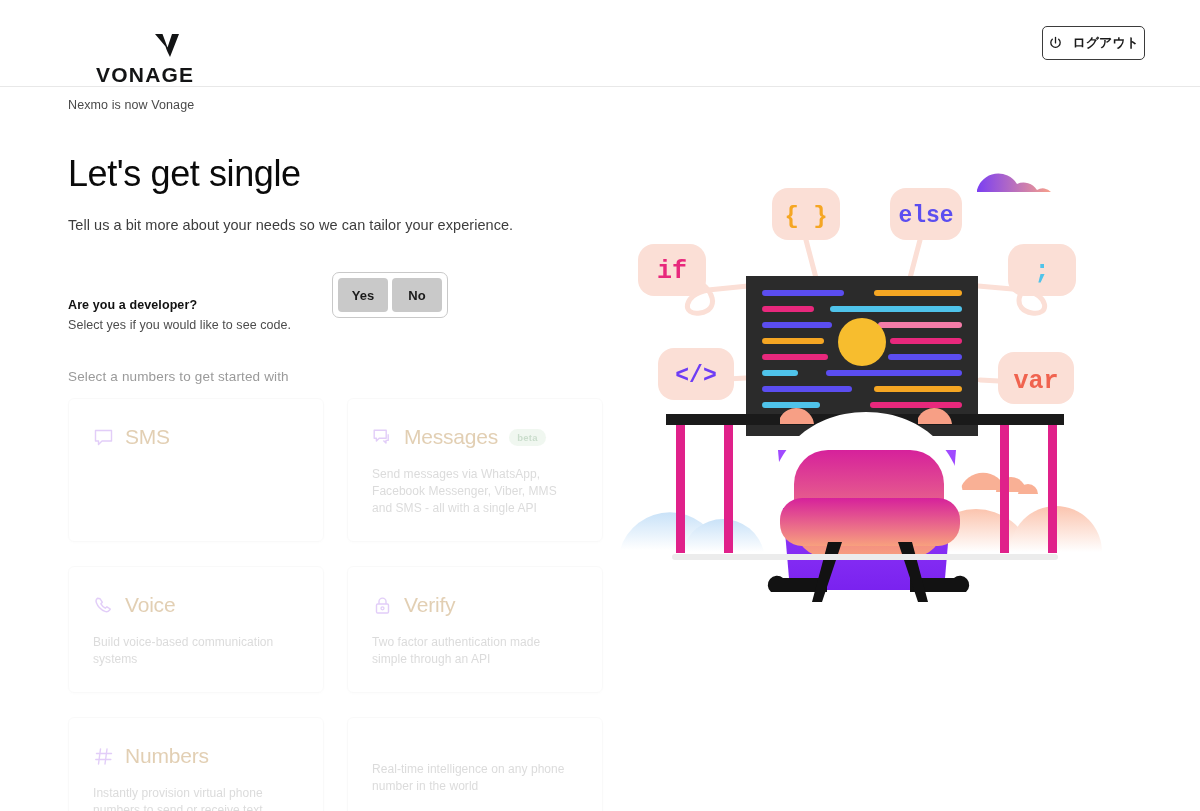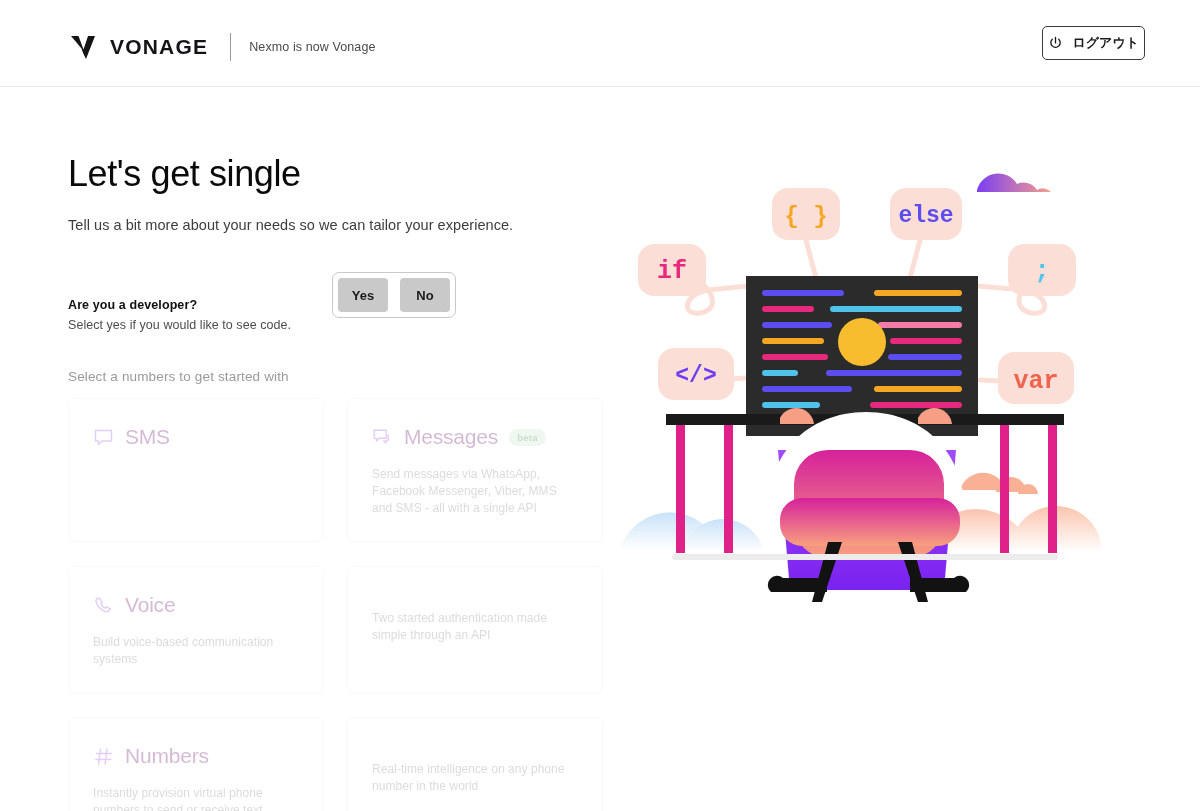--- a/index.html
+++ b/index.html
@@ -10,21 +10,21 @@
     overflow: hidden;
   }
   #page { position: relative; width: 1200px; height: 811px; background:#fff; }
 
   
   .header {
     position: absolute; top: 0; left: 0; width: 1200px; height: 87px;
     border-bottom: 1px solid #e8e8e8;
     background: #fff;
   }
-  .brand { position:absolute; left: 68px; top: 30px; display:flex; align-items:center; height:34px; }
+  .brand { position:absolute; left: 68px; top: 30px; display:flex; align-items:flex-end; height:34px;flex-direction:column; }
   .logo-mark { width: 30px; height: 30px; margin-right: 12px; }
   .logo-word {
     font-size: 21px; font-weight: 700; letter-spacing: 1.2px; color:#131415;
     line-height: 30px;
   }
   .brand-divider { width:1px; height:28px; background:#9b9b9b; margin: 0 18px 0 22px; }
   .brand-tagline { font-size: 12.5px; color:#4a4a4a; letter-spacing:0.1px; line-height:30px; }
 
   .logout-btn {
     position:absolute; right: 55px; top: 26px;
@@ -47,21 +47,21 @@
   .dev-row {
     margin-top: 39px; display:flex; align-items:flex-start;
     justify-content: flex-start;
   }
   .dev-text { width: 264px; padding-top: 6px; }
   .dev-q { font-size: 12.5px; font-weight: 700; color:#111; letter-spacing:0.1px;margin-top:20px; }
   .dev-hint { margin-top: 6px; font-size: 12.5px; color:#4c4c4c; letter-spacing:0.05px; }
 
   .toggle-wrap {
     border: 1px solid #c9c9c9; border-radius: 7px; background:#fff;
-    padding: 5px; display:flex; gap: 12px;
+    padding: 5px; display:flex; gap: 4px;
   }
   .toggle-btn {
     min-width: 50px; height: 34px; padding: 0 12px;
     border: none; border-radius: 4px;
     background: #c9c9c9; color: #1b1b1b;
     font-size: 13px; font-weight: 700;
     font-family: inherit; cursor:pointer;
   }
 
   .section-label {
@@ -80,21 +80,21 @@
     border-radius: 6px;
     box-shadow: 0 1px 3px rgba(0,0,0,.05);
     padding: 26px 24px 24px 24px;
     min-height: 112px;
     cursor: pointer;
   }
   .card.tall { min-height: 136px; }
   .card-head { display:flex; align-items:center; gap: 11px; }
   .card-icon { width: 21px; height: 21px; flex: 0 0 21px; color:#a05eea; }
   .card-icon svg { display:block; width:21px; height:21px; }
-  .card-title { font-size: 21px; color:#701a75; font-weight:400; letter-spacing:-0.2px; }
+  .card-title { font-size: 21px; color:#a16207; font-weight:400; letter-spacing:-0.2px; }
   .badge {
     background:#cfe8cf; color:#53915a; font-size:9.5px; font-weight:700;
     padding: 3px 8px; border-radius: 9px; letter-spacing:0.3px;
   }
   .card-desc {
     margin-top: 17px; font-size: 12px; color:#8b8b8b; line-height: 17px;
     letter-spacing:0.05px;
   }
 
   
@@ -182,21 +182,31 @@
             <svg viewBox="0 0 21 21" aria-hidden="true">
                 <path d="M4.5 3.2c-1.3 1-1.8 2.7-1.2 4.3 1.4 3.9 4.8 7.4 8.7 8.9 1.6.6 3.4.1 4.4-1.2l.9-1.2-3.4-2.2-1.6 1.4c-1.8-1-3.4-2.6-4.4-4.4l1.4-1.6-2.2-3.4z" fill="none" stroke="#a05eea" stroke-width="1.4" stroke-linejoin="round"></path>
               </svg>
           </span>
           <span class="card-title">Voice</span>
         </div>
         <div class="card-desc">Build voice-based communication systems</div>
       </div>
 
       <div class="card">
-        <div class="card-desc">Two started authentication made simple through an API</div>
+        <div class="card-head">
+          <span class="card-icon">
+            <svg viewBox="0 0 21 21" aria-hidden="true">
+              <rect x="4.5" y="9" width="12" height="9" rx="1.2" fill="none" stroke="#a05eea" stroke-width="1.4"></rect>
+              <path d="M7 9V6.6a3.5 3.5 0 0 1 7 0V9" fill="none" stroke="#a05eea" stroke-width="1.4"></path>
+              <circle cx="10.5" cy="13.3" r="1.5" fill="none" stroke="#a05eea" stroke-width="1.3"></circle>
+            </svg>
+          </span>
+          <span class="card-title">Verify</span>
+        </div>
+        <div class="card-desc">Two factor authentication made simple through an API</div>
       </div>
 
       <div class="card tall">
         <div class="card-head">
           <span class="card-icon">
             <svg viewBox="0 0 21 21" aria-hidden="true">
               <path d="M7.5 3l-2 15M14 3l-2 15M3.5 7.5h15M2.8 13.5h15" stroke="#a05eea" stroke-width="1.4" stroke-linecap="round" fill="none"></path>
             </svg>
           </span>
           <span class="card-title">Numbers</span>

